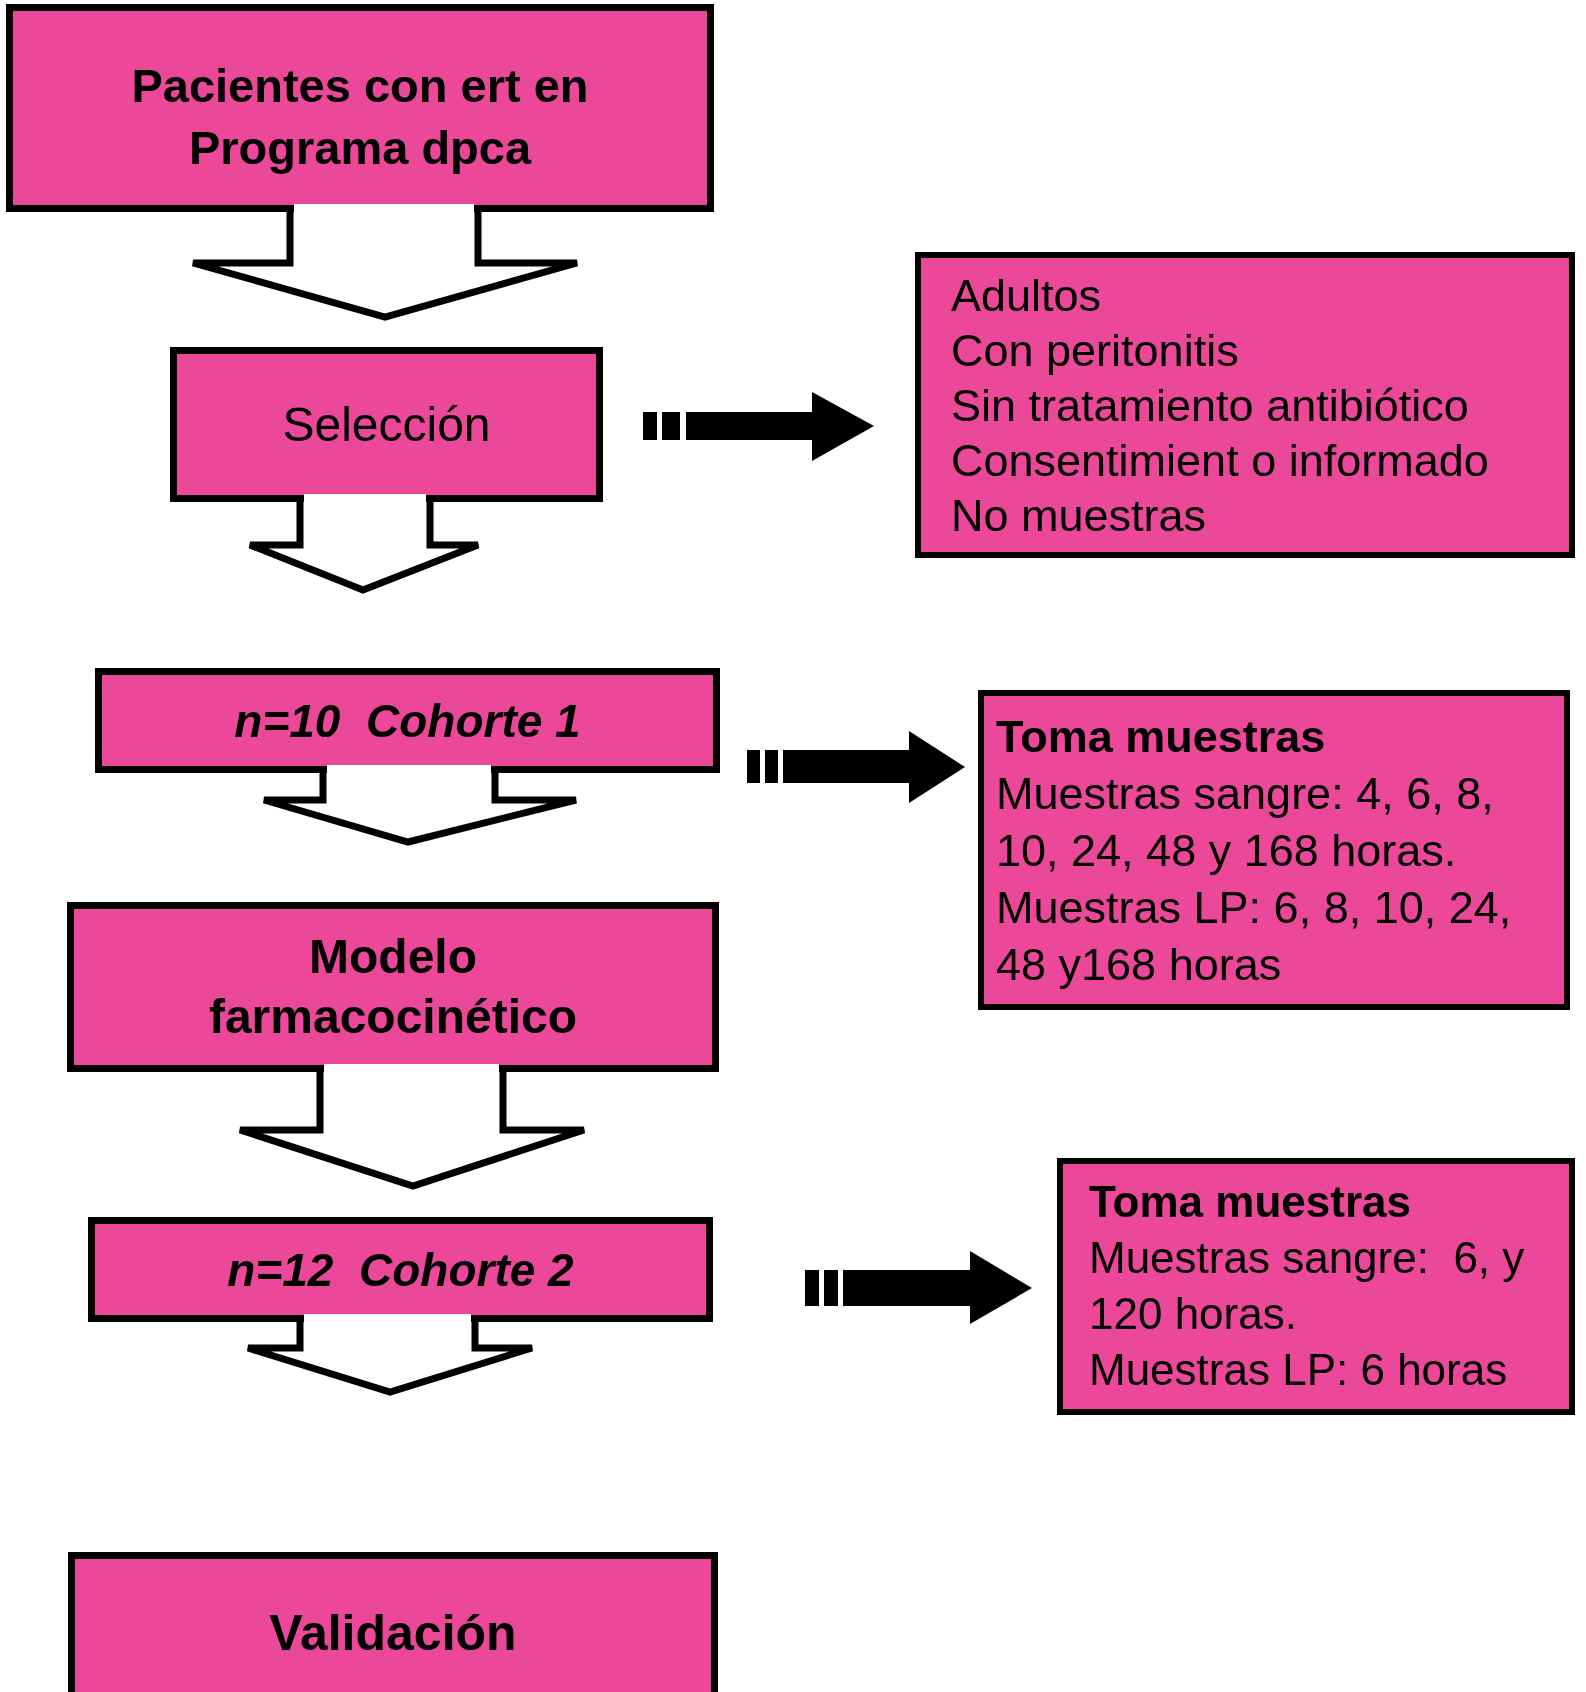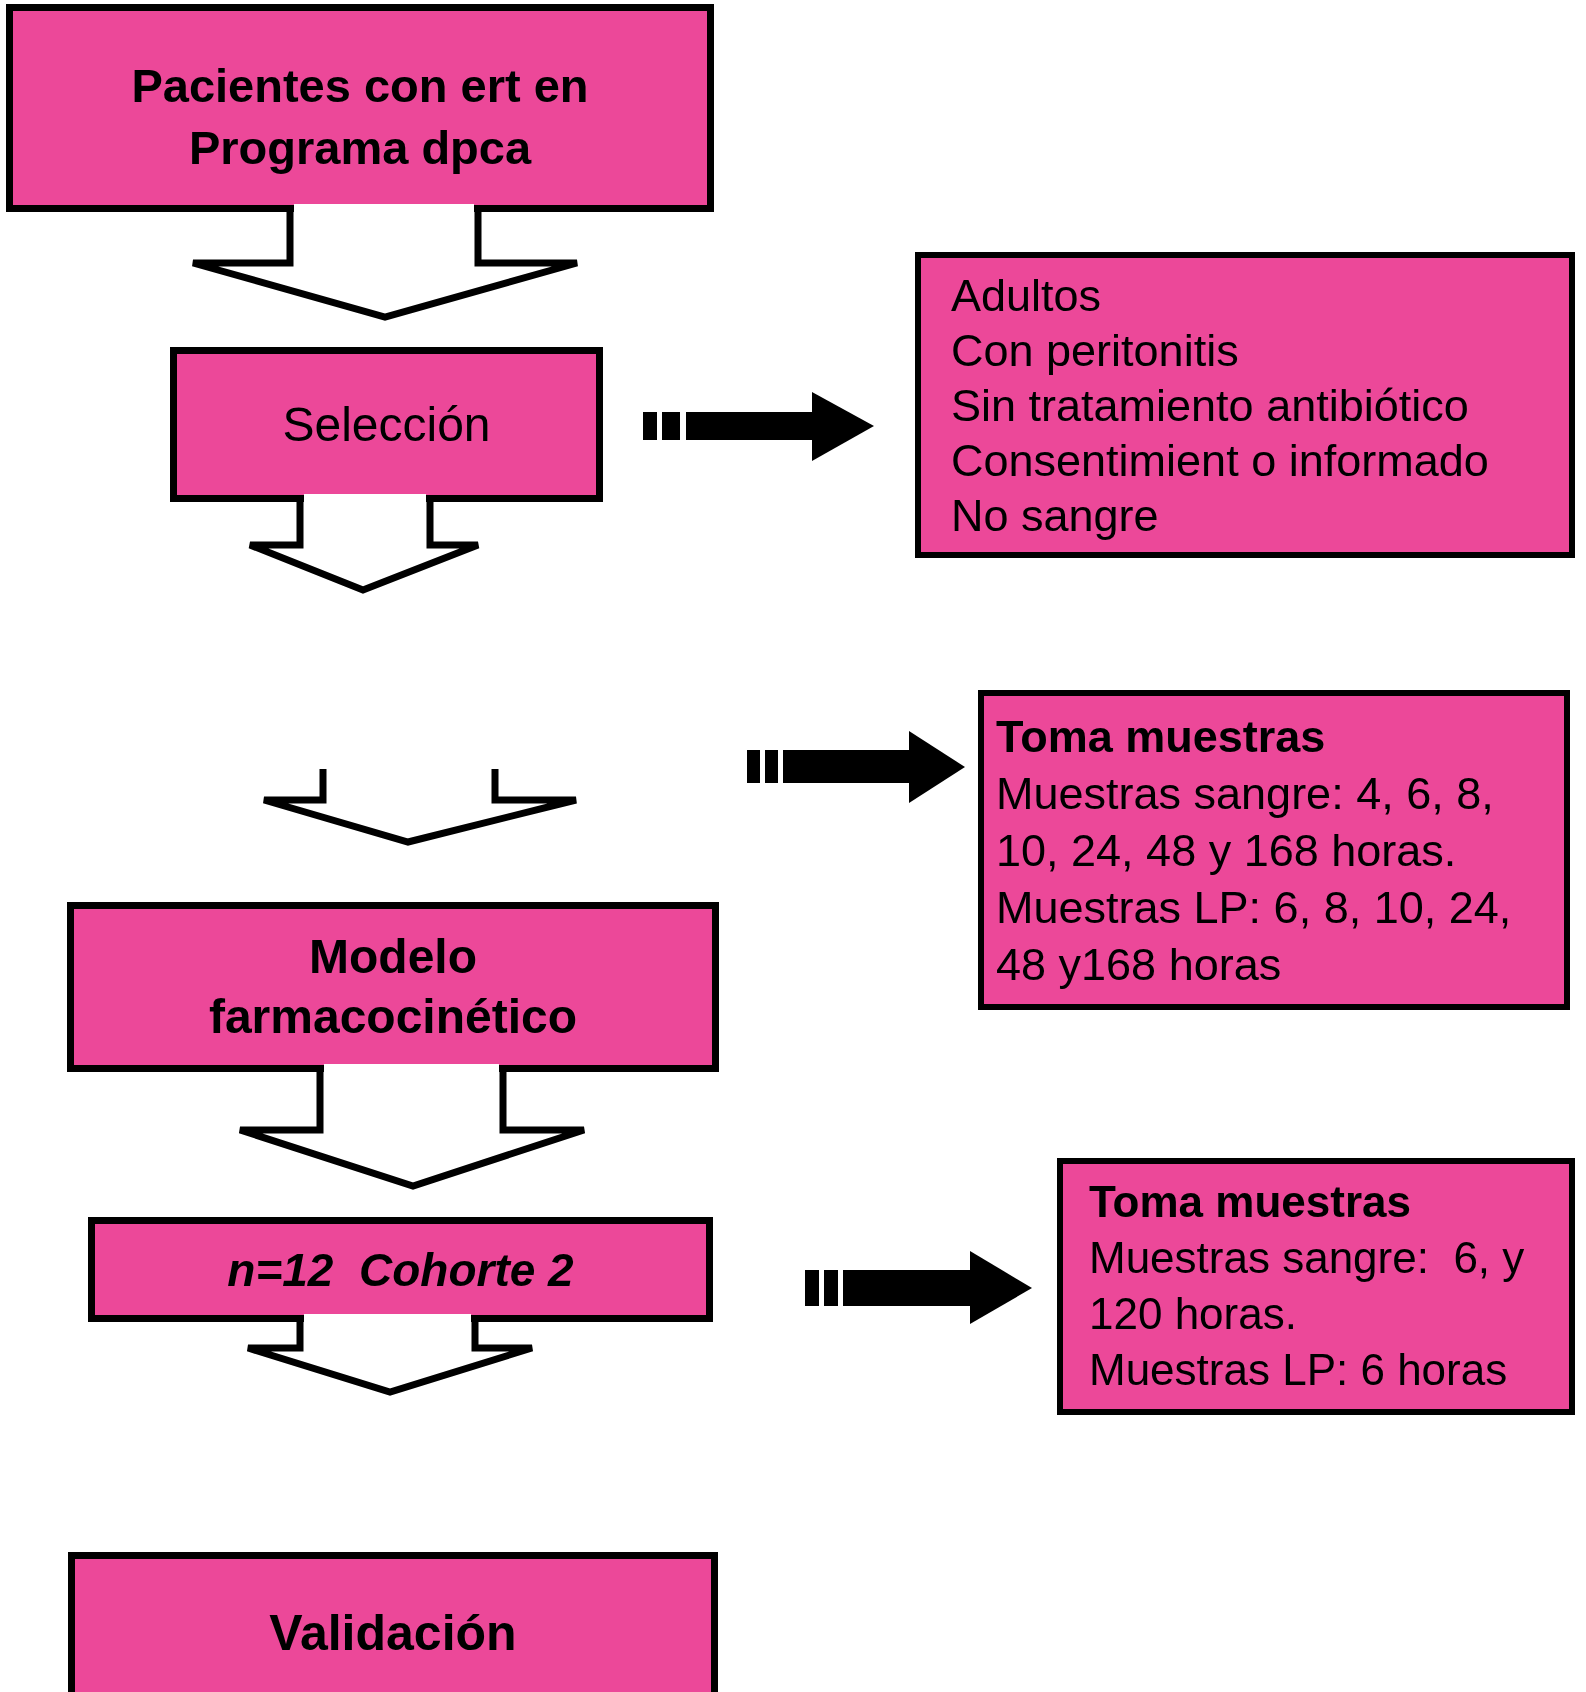--- a/index.html
+++ b/index.html
@@ -68,28 +68,31 @@
     <rect class="ha-shape" x="22" y="24" width="18" height="28"></rect>
     <rect class="ha-shape" x="46" y="24" width="126" height="28"></rect>
     <polygon class="ha-shape" points="172,4 234,38 172,73"></polygon>
   </svg>
 
   <div class="node thin top-align left-align n-criteria">
     <div class="nl">Adultos</div>
     <div class="nl">Con peritonitis</div>
     <div class="nl">Sin tratamiento antibiótico</div>
     <div class="nl">Consentimient o informado</div>
-    <div class="nl">No sangre</div>
+    <div class="nl">No muestras</div>
   </div>
 
   <svg class="arrow" style="left:240px;top:494px;width:250px;height:104px" viewBox="0 0 250 104">
     <rect class="gap-rect" x="64" y="0" width="122" height="9"></rect>
     <path class="da-path" d="M60,4 V51 H10 L123,96 L238,51 H190 V4"></path>
   </svg>
 
+  <div class="node n-cohorte1">
+    <div class="nl bolditalic">n=10  Cohorte 1</div>
+  </div>
 
   <svg class="arrow" style="left:744px;top:728px;width:226px;height:78px" viewBox="0 0 226 78">
     <rect class="ha-shape" x="3" y="22" width="13" height="33"></rect>
     <rect class="ha-shape" x="21" y="22" width="13" height="33"></rect>
     <rect class="ha-shape" x="39" y="22" width="126" height="33"></rect>
     <polygon class="ha-shape" points="165,3 221,39 165,75"></polygon>
   </svg>
 
   <div class="node thin top-align left-align n-muestras1">
     <div class="nl bold">Toma muestras</div>

